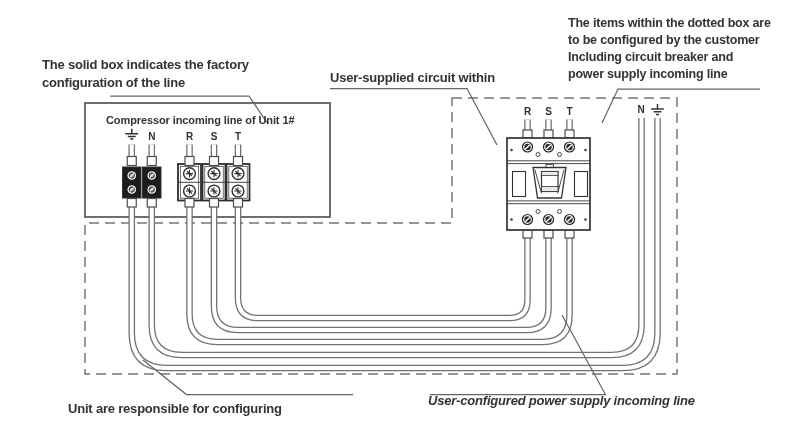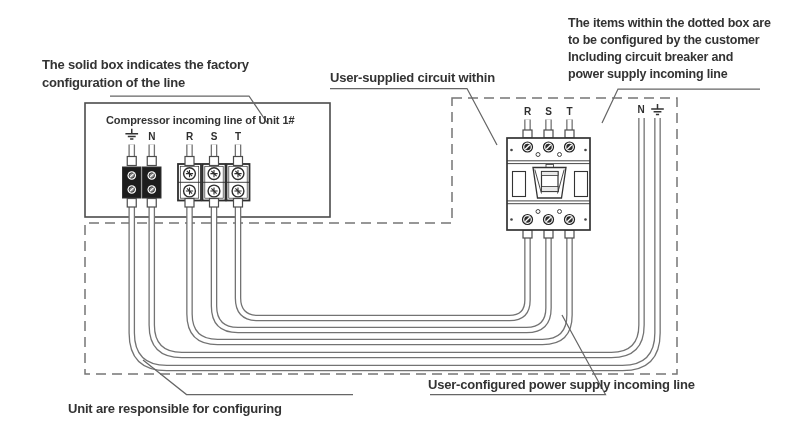--- a/index.html
+++ b/index.html
@@ -265,21 +265,21 @@
     <div>The items within the dotted box are</div>
     <div>to be configured by the customer</div>
     <div>Including circuit breaker and</div>
     <div>power supply incoming line</div>
   </div>
 
   <div class="note" style="left:68px;top:400px;">
     <div>Unit are responsible for configuring</div>
   </div>
 
-  <div class="note" style="left:428px;top:376px;">User-configured power supply incoming line</div>
+  <div class="note" style="left:428px;top:392px;font-style:italic;">User-configured power supply incoming line</div>
 
   <div class="boxtitle" style="left:106px;top:114px;">Compressor incoming line of Unit 1#</div>
 
   <div class="term" style="left:151.75px;top:131px;">N</div>
   <div class="term" style="left:189.5px;top:131px;">R</div>
   <div class="term" style="left:214px;top:131px;">S</div>
   <div class="term" style="left:238px;top:131px;">T</div>
 
   <div class="term" style="left:527.5px;top:105.5px;">R</div>
   <div class="term" style="left:548.5px;top:105.5px;">S</div>

